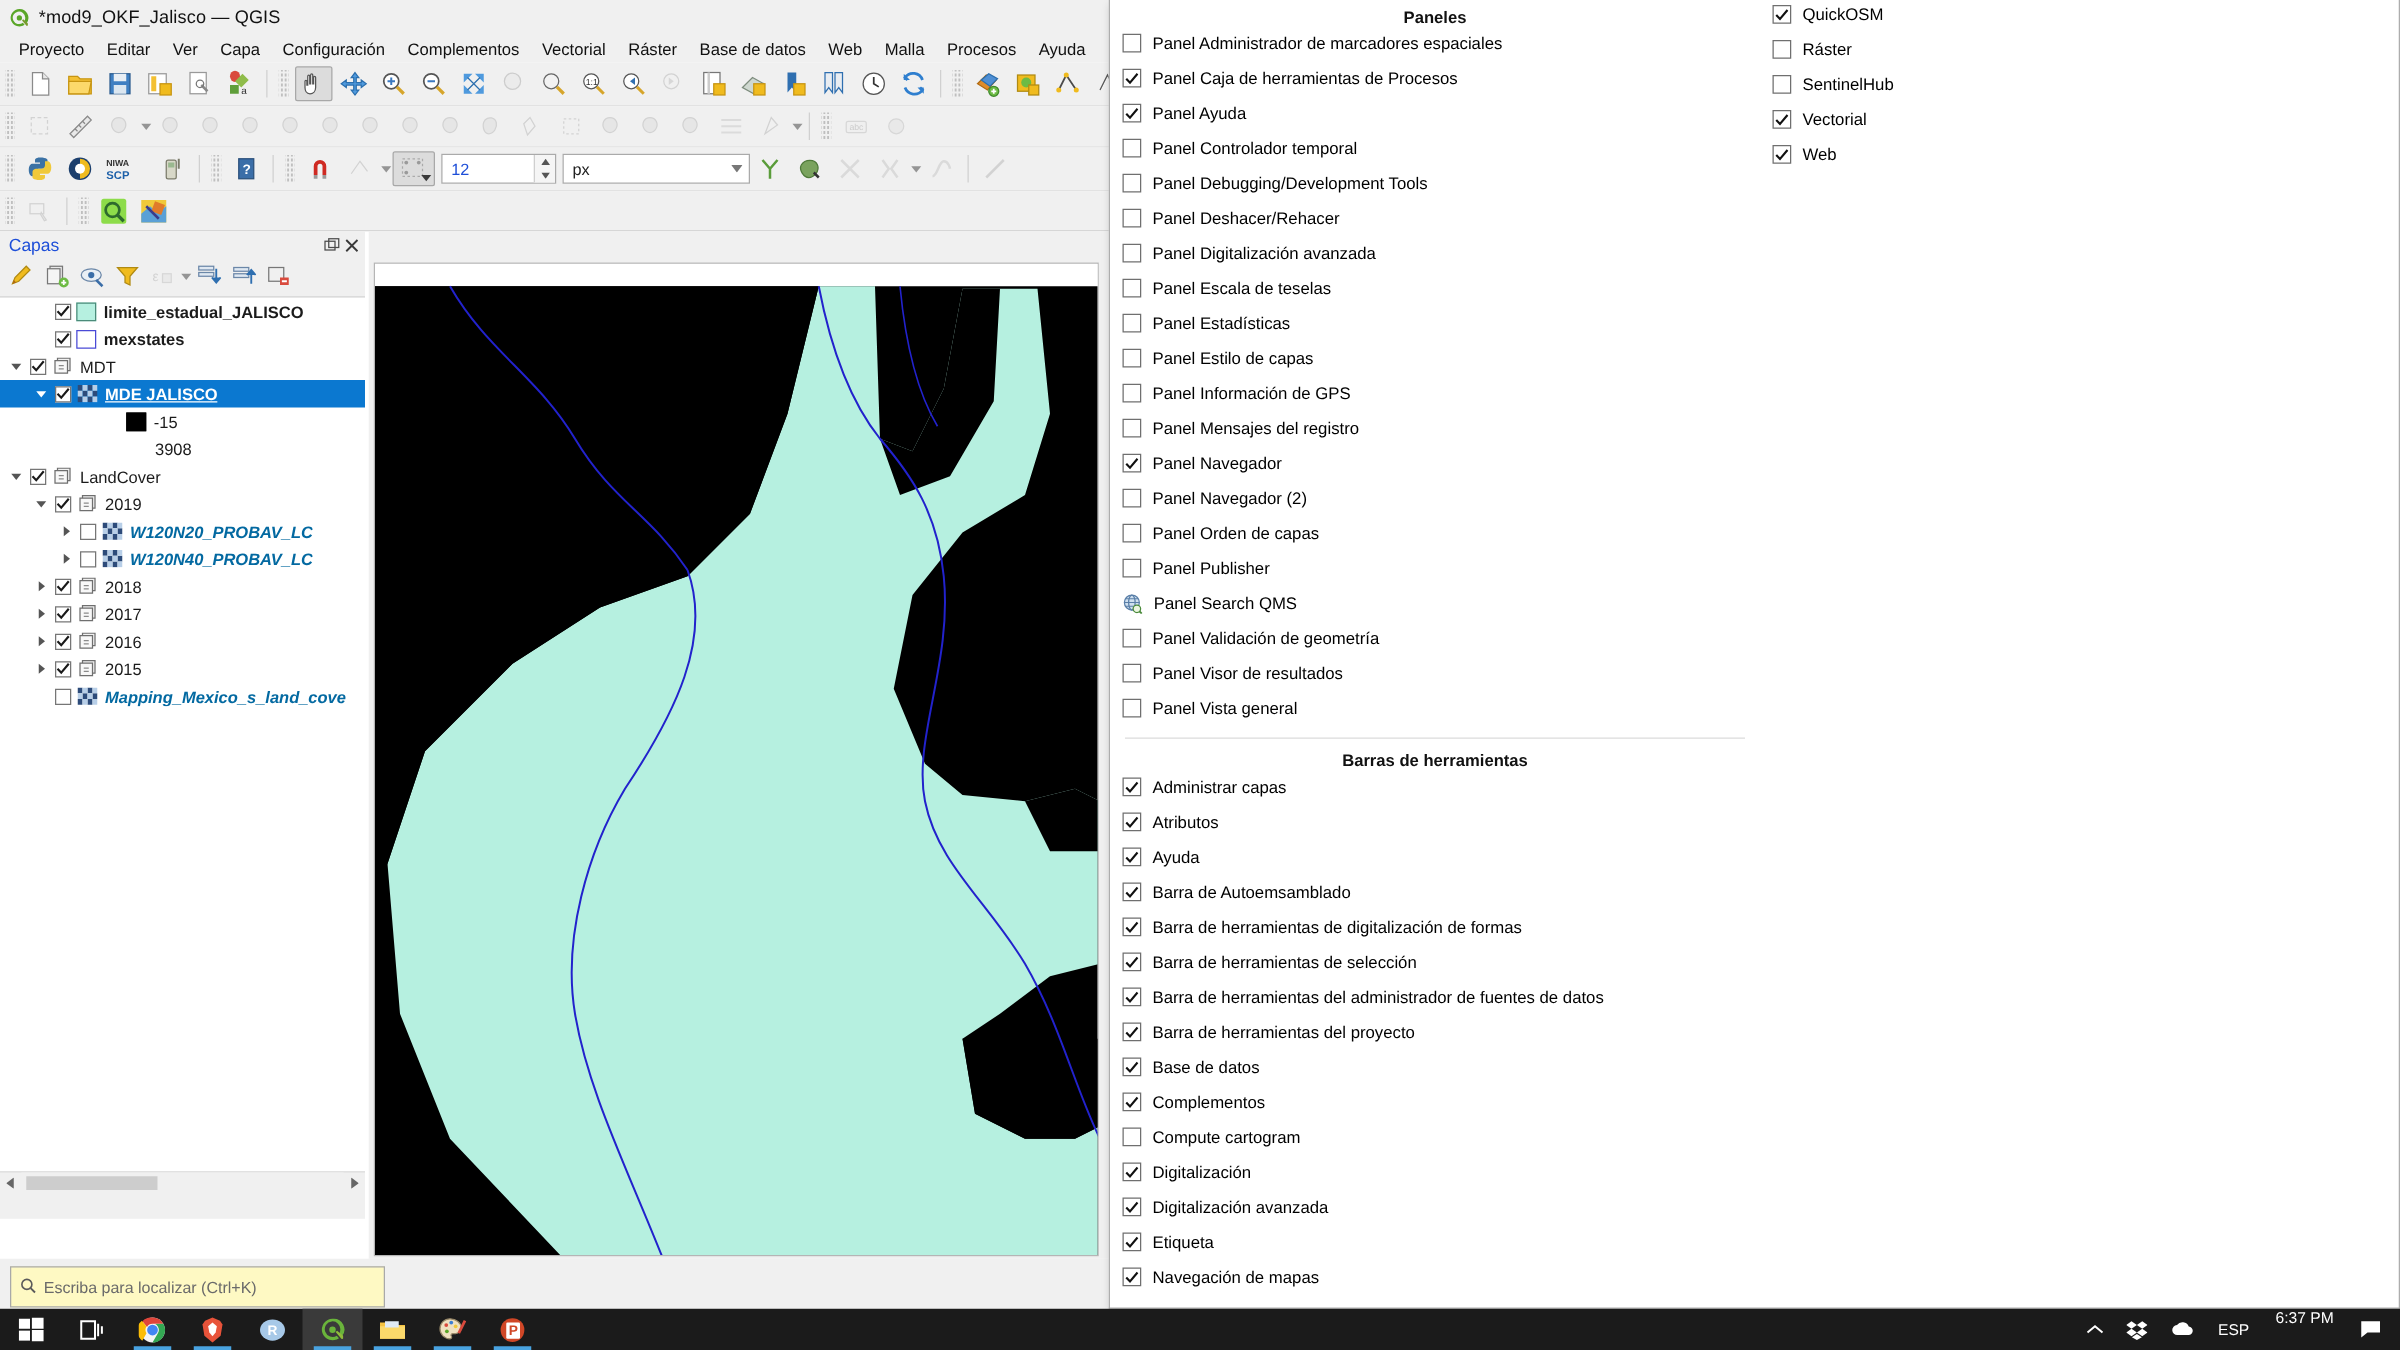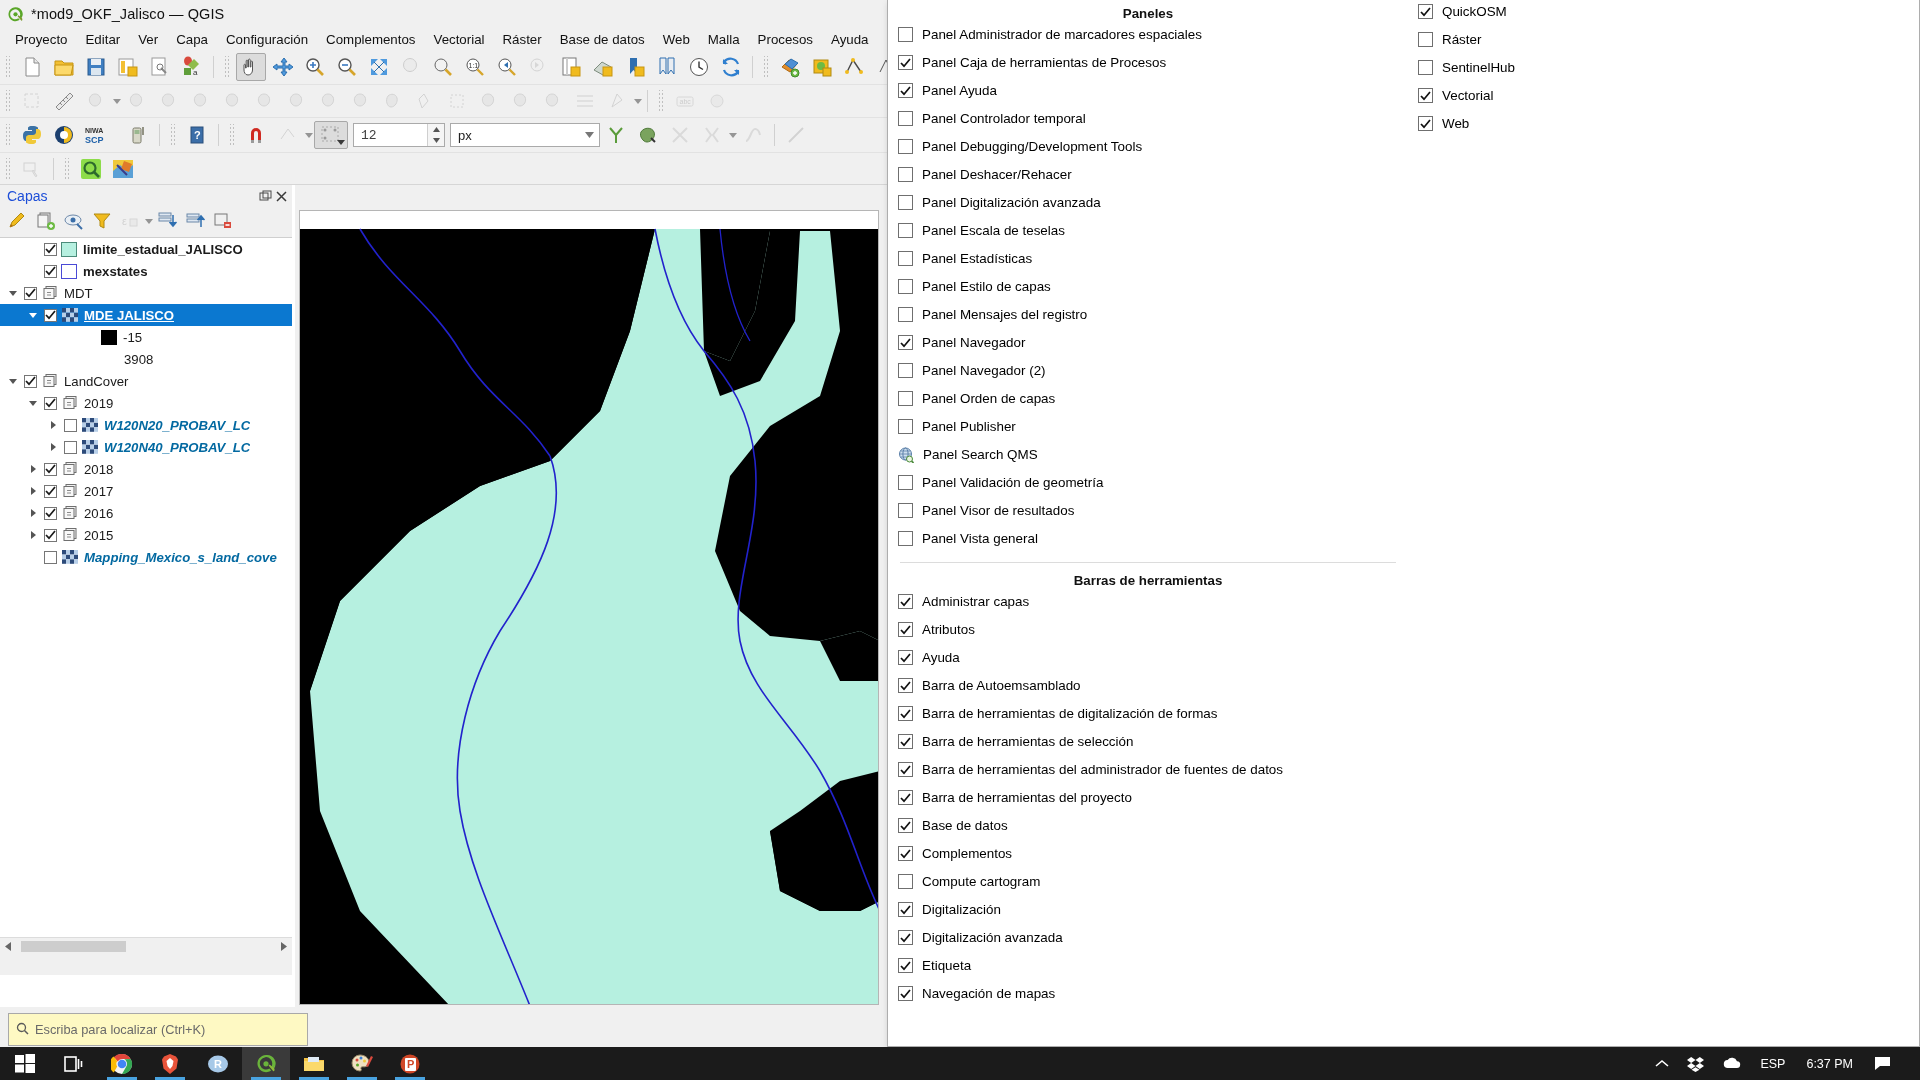--- a/index.html
+++ b/index.html
@@ -59,21 +59,21 @@
   .tbtn.dis { opacity: .34; }
   .tbtn svg { display: block; }
   .caret { width: 0; height: 0; border-left: 4px solid transparent; border-right: 4px solid transparent;
            border-top: 5px solid #3a3a3a; margin-left: 1px; flex: 0 0 auto; }
   .sep { width: 1px; height: 22px; background: #d0d0d0; margin: 0 5px; flex: 0 0 auto; }
 
   .spin {
     width: 92px; height: 24px; background: #fff; border: 1px solid #aaa;
     display: flex; align-items: center; margin-left: 4px; flex: 0 0 auto;
   }
-  .spin .val { flex: 1; padding-left: 7px; font-size: 13px; color: #404040; font-family: Liberation Mono, monospace; }
+  .spin .val { flex: 1; padding-left: 7px; font-size: 13px; color: #1d4ed8; }
   .spin .arrows { width: 17px; height: 100%; border-left: 1px solid #cfcfcf; background: #f5f5f5;
                   display: flex; flex-direction: column; }
   .spin .arrows div { flex: 1; display: flex; align-items: center; justify-content: center; }
   .combo {
     width: 150px; height: 24px; background: #fff; border: 1px solid #aaa;
     display: flex; align-items: center; margin-left: 5px; flex: 0 0 auto;
   }
   .combo .val { flex: 1; padding-left: 7px; font-size: 13px; color: #222; }
   .combo .dn { width: 20px; display: flex; align-items: center; justify-content: center; }
 
@@ -176,21 +176,21 @@
   }
   .tk-btn {
     width: 48px; height: 33px; display: flex; align-items: center; justify-content: center;
     position: relative; flex: 0 0 auto;
   }
   .tk-btn.start { width: 50px; }
   .tk-btn.running::after {
     content: ""; position: absolute; left: 9px; right: 9px; bottom: 0; height: 3px; background: #49a3e0;
   }
   .tk-btn.focused { background: #3a3a3a; }
-  .tray { margin-left: auto; display: flex; align-items: center; height: 33px; padding-right: 20px; gap: 0; }
+  .tray { margin-left: auto; display: flex; align-items: flex-start; height: 33px; padding-right: 6px; gap: 0; }
   .tray-item { height: 33px; display: flex; align-items: center; justify-content: center; padding: 0 9px;
                color: #fff; font-size: 12.5px; }
   .tray-clock { padding: 0 12px; color: #fff; font-size: 12.5px; }
 </style>
 </head>
 <body>
 
 <div id="app">
 
   <div class="titlebar">
@@ -1106,20 +1106,24 @@
           <div class="dd-item">
             <span class="dd-cb"></span>
             <span>Panel Estadísticas</span>
           </div>
           <div class="dd-item">
             <span class="dd-cb"></span>
             <span>Panel Estilo de capas</span>
           </div>
           <div class="dd-item">
             <span class="dd-cb"></span>
+            <span>Panel Información de GPS</span>
+          </div>
+          <div class="dd-item">
+            <span class="dd-cb"></span>
             <span>Panel Mensajes del registro</span>
           </div>
           <div class="dd-item">
             <span class="dd-cb">
               <svg width="11" height="10" viewBox="0 0 11 10">
                 <path d="M1 5l3 3.2L10 1" fill="none" stroke="#111" stroke-width="1.7"></path>
               </svg>
             </span>
             <span>Panel Navegador</span>
           </div>

